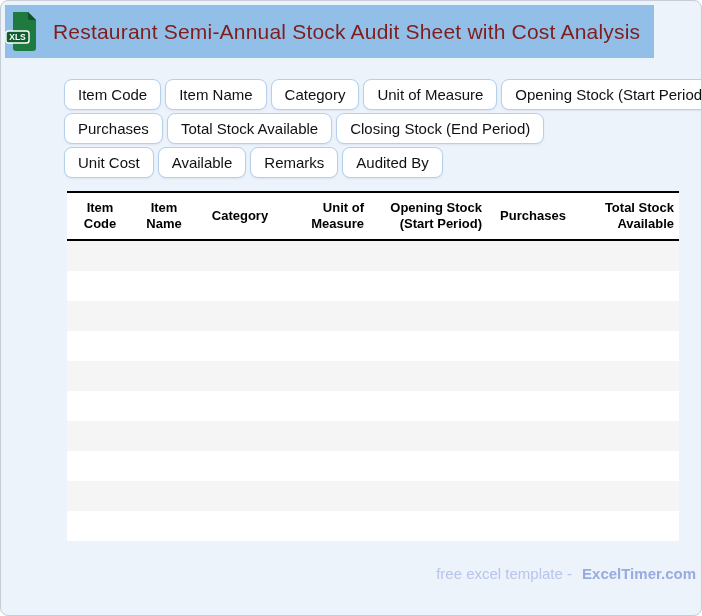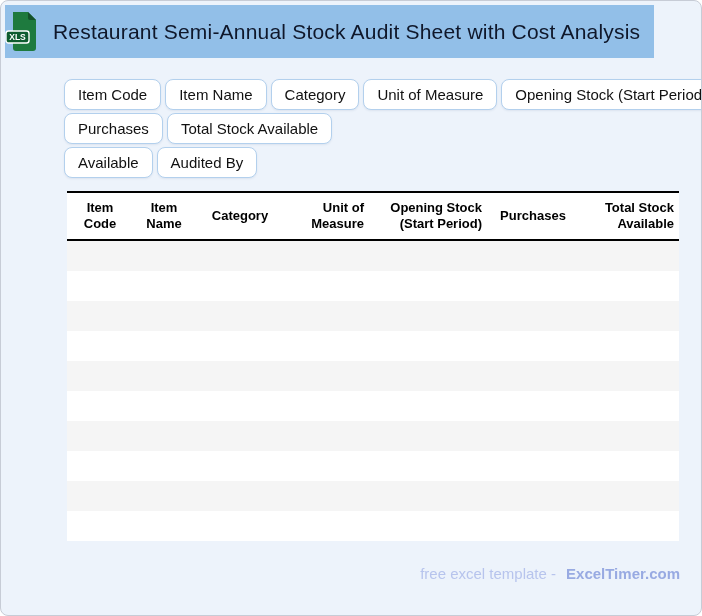--- a/index.html
+++ b/index.html
@@ -21,21 +21,21 @@
     position: absolute;
     left: 4px; top: 4px;
     width: 649px; height: 53px;
     background: var(--header-blue, #92bfe8);
     display: flex;
     align-items: center;
     padding-left: 0;
   }
   .file-icon { width: 34px; height: 41px; flex: 0 0 auto; }
   .header-title {
-    color: #0f172a;
+    color: #7f1d1d;
     font-size: 21px;
     font-weight: 400;
     margin-left: 14px;
     white-space: nowrap;
     letter-spacing: 0.2px;
   }
 
   
   .tags {
     position: absolute;
@@ -86,21 +86,21 @@
   .thead .th:nth-child(5) { width: 118px; text-align: right;  }
   .thead .th:nth-child(6) { width: 92px;  text-align: center; }
   .thead .th:nth-child(7) { width: 100px; text-align: right;  }
   .tbody .tr { height: 30px; }
   .tbody .tr.odd  { background: var(--stripe-gray, #f5f5f5); }
   .tbody .tr.even { background: #ffffff; }
 
   
   .footer {
     position: absolute;
-    right: 21px; top: 564px;
+    right: 5px; top: 564px;
     font-size: 15px;
     white-space: nowrap;
   }
   .footer .free-text { color: var(--footer-text, #b7c4ed); font-weight: 400; }
   .footer .brand-link {
     color: var(--brand-text, #98aae2);
     font-weight: 700;
     margin-left: 10px;
     text-decoration: none;
     cursor: pointer;
@@ -125,23 +125,26 @@
     <div class="tag-row">
         <button class="tag-pill">Item Code</button>
         <button class="tag-pill">Item Name</button>
         <button class="tag-pill">Category</button>
         <button class="tag-pill">Unit of Measure</button>
         <button class="tag-pill">Opening Stock (Start Period)</button>
       </div>
     <div class="tag-row">
         <button class="tag-pill">Purchases</button>
         <button class="tag-pill">Total Stock Available</button>
+        <button class="tag-pill">Closing Stock (End Period)</button>
       </div>
     <div class="tag-row">
+        <button class="tag-pill">Unit Cost</button>
         <button class="tag-pill">Available</button>
+        <button class="tag-pill">Remarks</button>
         <button class="tag-pill">Audited By</button>
       </div>
   </div>
 
   <div class="table-wrap">
     <div class="thead">
         <div class="th">Item Code</div>
         <div class="th">Item Name</div>
         <div class="th">Category</div>
         <div class="th">Unit of Measure</div>

